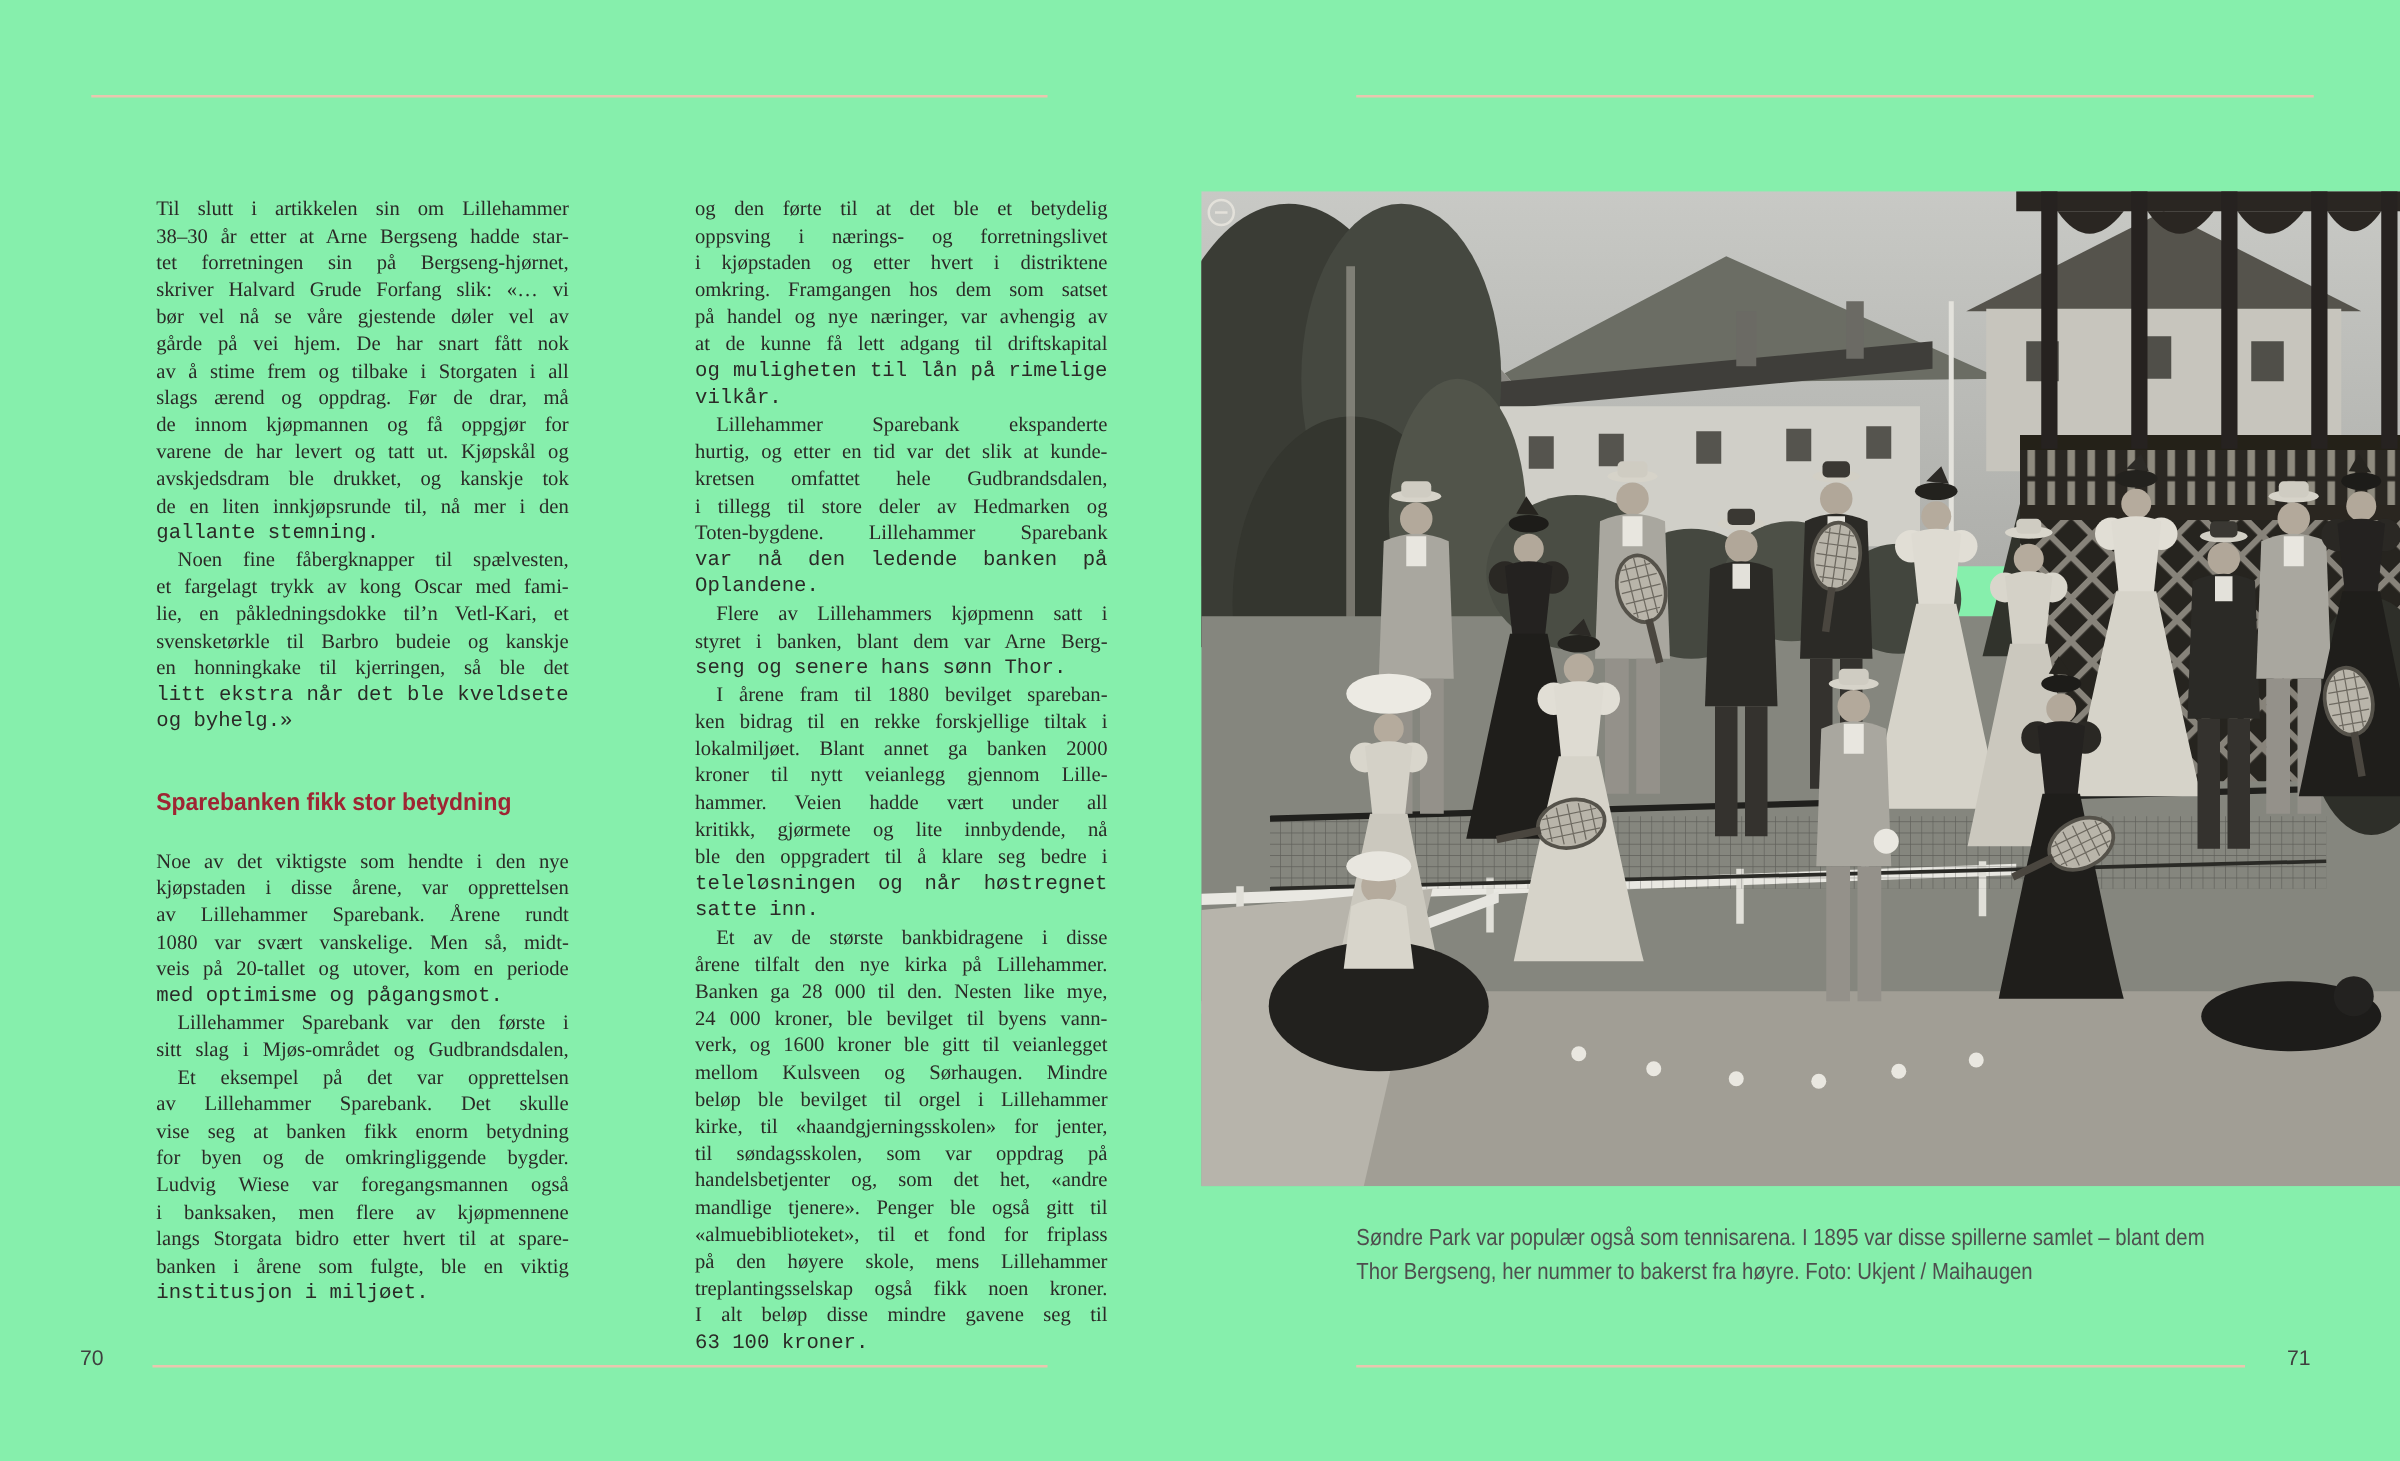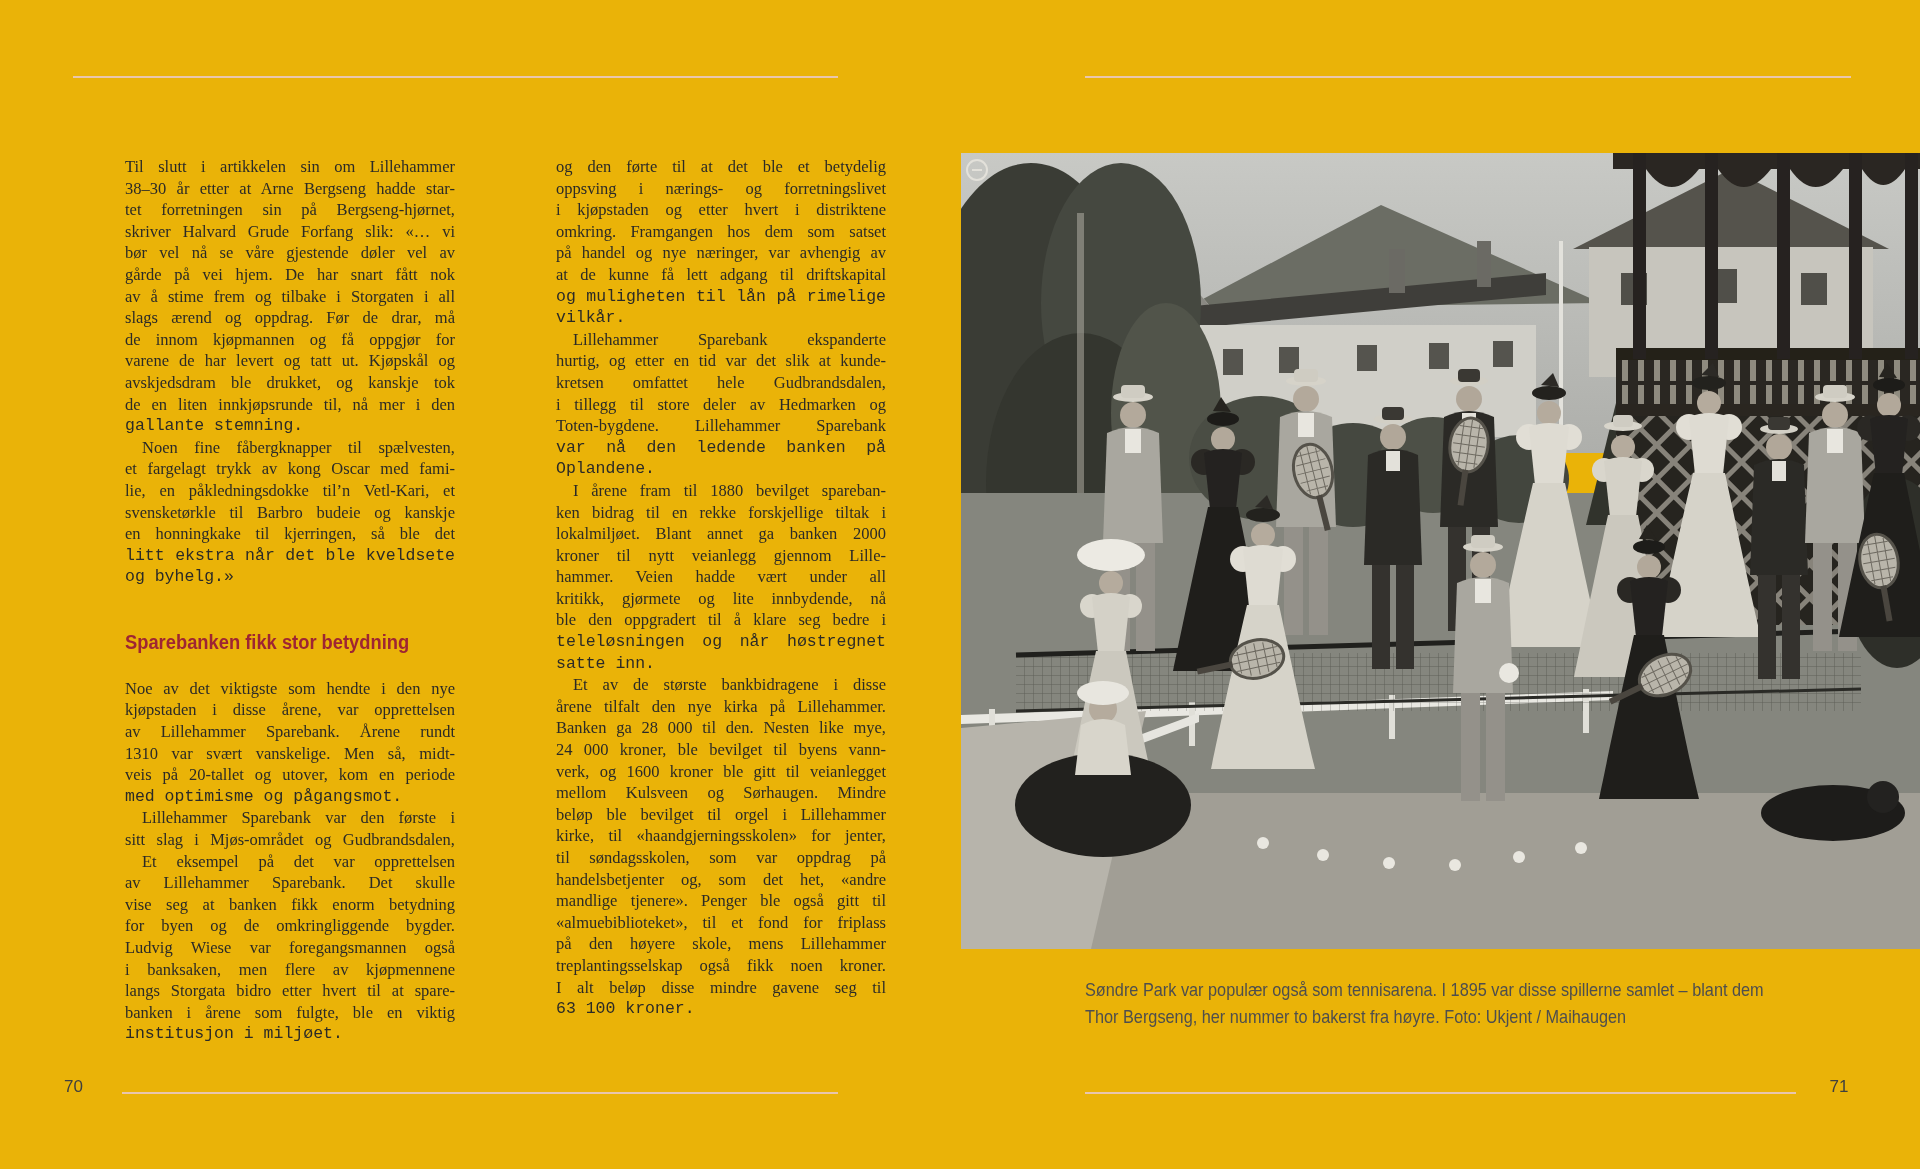--- a/index.html
+++ b/index.html
@@ -1,16 +1,16 @@
 <!DOCTYPE html>
 <html lang="no"><head>
 <meta charset="utf-8">
 <style>
   html,body{margin:0;padding:0;background:#e9e9e6;}
-  .spread{position:relative;width:1920px;height:1169px;background:#eab308;overflow:hidden;
+  .spread{position:relative;width:1920px;height:1169px;background:#86efac;overflow:hidden;
           font-family:"Liberation Serif", serif;}
   .rule{position:absolute;height:2px;background:#e9c6ae;}
   .rule-top-left{left:73px;top:76px;width:765px;}
   .rule-top-right{left:1085px;top:76px;width:766px;}
   .rule-bottom-left{left:122px;top:1092px;width:716px;}
   .rule-bottom-right{left:1085px;top:1092px;width:711px;}
   .pagenum{position:absolute;font-family:"Liberation Sans",sans-serif;font-size:17px;color:#3f3f3f;}
   .pagenum.pn-left{left:64px;top:1077px;}
   .pagenum.pn-right{left:1818px;top:1077px;width:42px;text-align:center;}
   .col{position:absolute;top:156px;width:330px;}
@@ -57,21 +57,21 @@
           <div class="tl">lie, en påkledningsdokke til’n Vetl-Kari, et</div>
           <div class="tl">svensketørkle til Barbro budeie og kanskje</div>
           <div class="tl">en honningkake til kjerringen, så ble det</div>
           <div class="tl end">litt ekstra når det ble kveldsete og byhelg.»</div>
         </div>
         <h2 class="section">Sparebanken fikk stor betydning</h2>
         <div class="para">
           <div class="tl">Noe av det viktigste som hendte i den nye</div>
           <div class="tl">kjøpstaden i disse årene, var opprettelsen</div>
           <div class="tl">av Lillehammer Sparebank. Årene rundt</div>
-          <div class="tl">1310 var svært vanskelige. Men så, midt-</div>
+          <div class="tl">1080 var svært vanskelige. Men så, midt-</div>
           <div class="tl">veis på 20-tallet og utover, kom en periode</div>
           <div class="tl end">med optimisme og pågangsmot.</div>
         </div>
         <div class="para indent">
           <div class="tl">Lillehammer Sparebank var den første i</div>
           <div class="tl">sitt slag i Mjøs-området og Gudbrandsdalen,</div>
         </div>
         <div class="para indent">
           <div class="tl">Et eksempel på det var opprettelsen</div>
           <div class="tl">av Lillehammer Sparebank. Det skulle</div>
@@ -94,20 +94,25 @@
           <div class="tl">at de kunne få lett adgang til driftskapital</div>
           <div class="tl end">og muligheten til lån på rimelige vilkår.</div>
         </div>
         <div class="para indent">
           <div class="tl">Lillehammer Sparebank ekspanderte</div>
           <div class="tl">hurtig, og etter en tid var det slik at kunde-</div>
           <div class="tl">kretsen omfattet hele Gudbrandsdalen,</div>
           <div class="tl">i tillegg til store deler av Hedmarken og</div>
           <div class="tl">Toten-bygdene. Lillehammer Sparebank</div>
           <div class="tl end">var nå den ledende banken på Oplandene.</div>
+        </div>
+        <div class="para indent">
+          <div class="tl">Flere av Lillehammers kjøpmenn satt i</div>
+          <div class="tl">styret i banken, blant dem var Arne Berg-</div>
+          <div class="tl end">seng og senere hans sønn Thor.</div>
         </div>
         <div class="para indent">
           <div class="tl">I årene fram til 1880 bevilget spareban-</div>
           <div class="tl">ken bidrag til en rekke forskjellige tiltak i</div>
           <div class="tl">lokalmiljøet. Blant annet ga banken 2000</div>
           <div class="tl">kroner til nytt veianlegg gjennom Lille-</div>
           <div class="tl">hammer. Veien hadde vært under all</div>
           <div class="tl">kritikk, gjørmete og lite innbydende, nå</div>
           <div class="tl">ble den oppgradert til å klare seg bedre i</div>
           <div class="tl end">teleløsningen og når høstregnet satte inn.</div>

